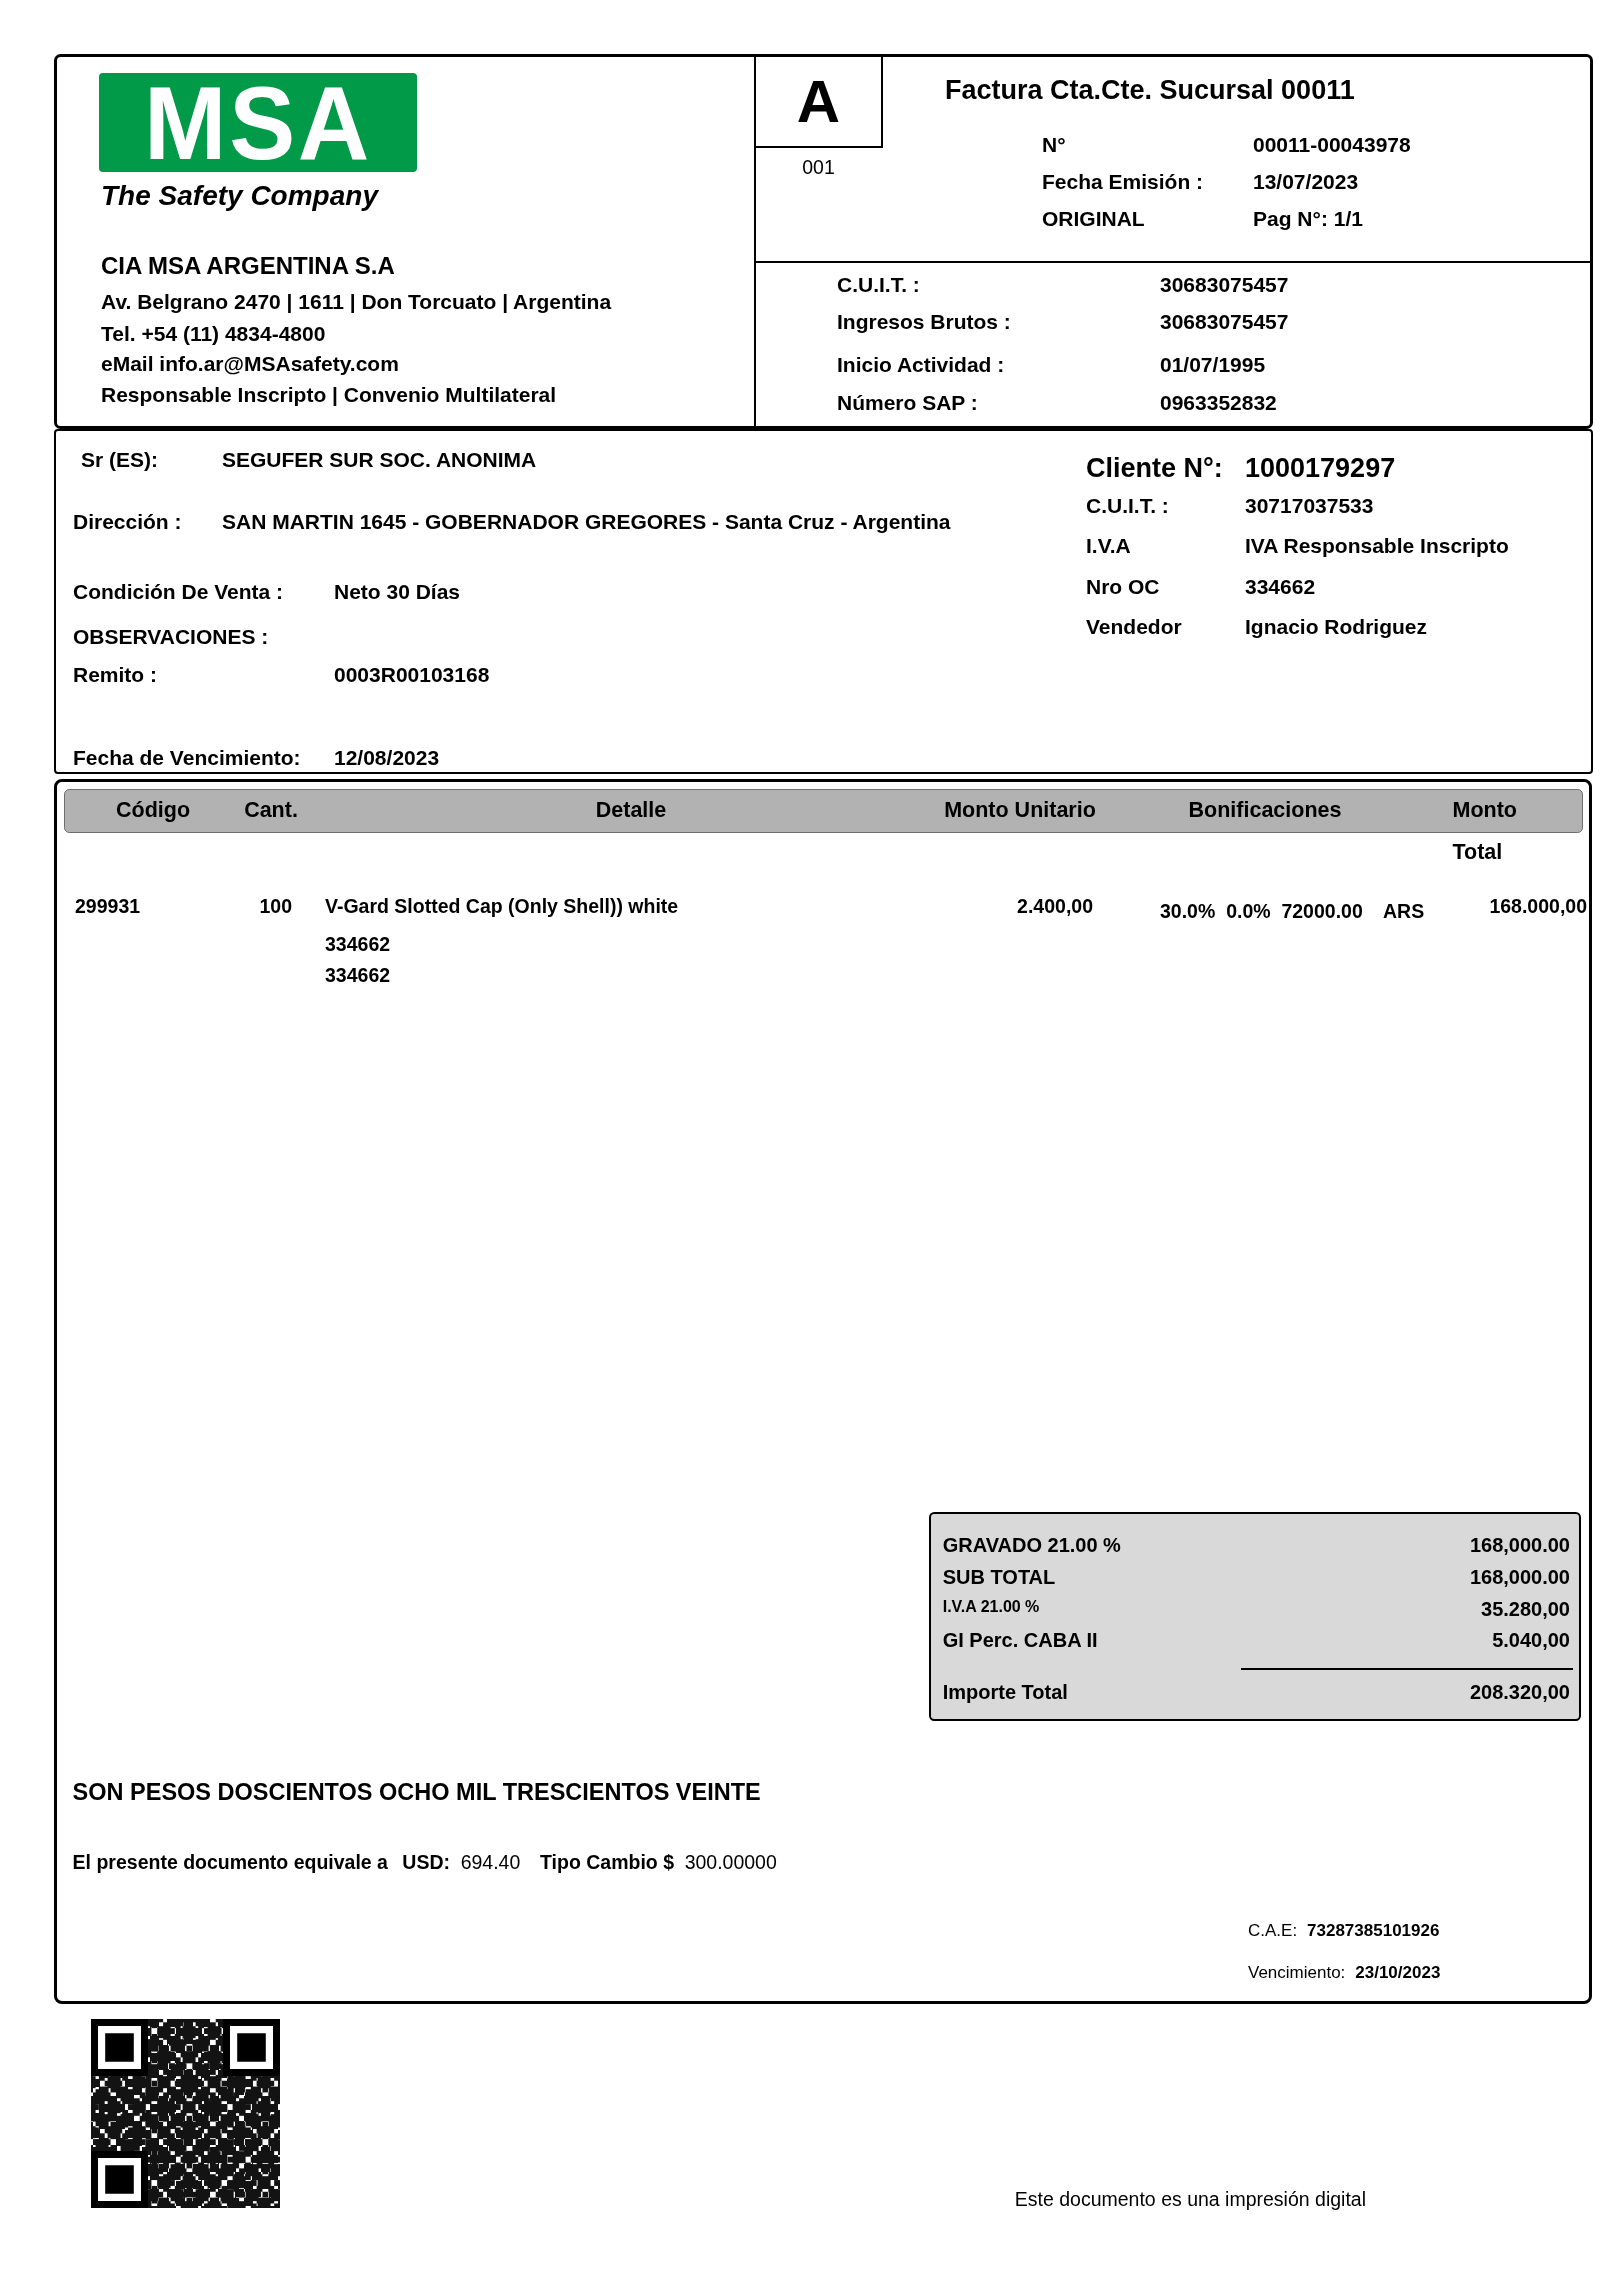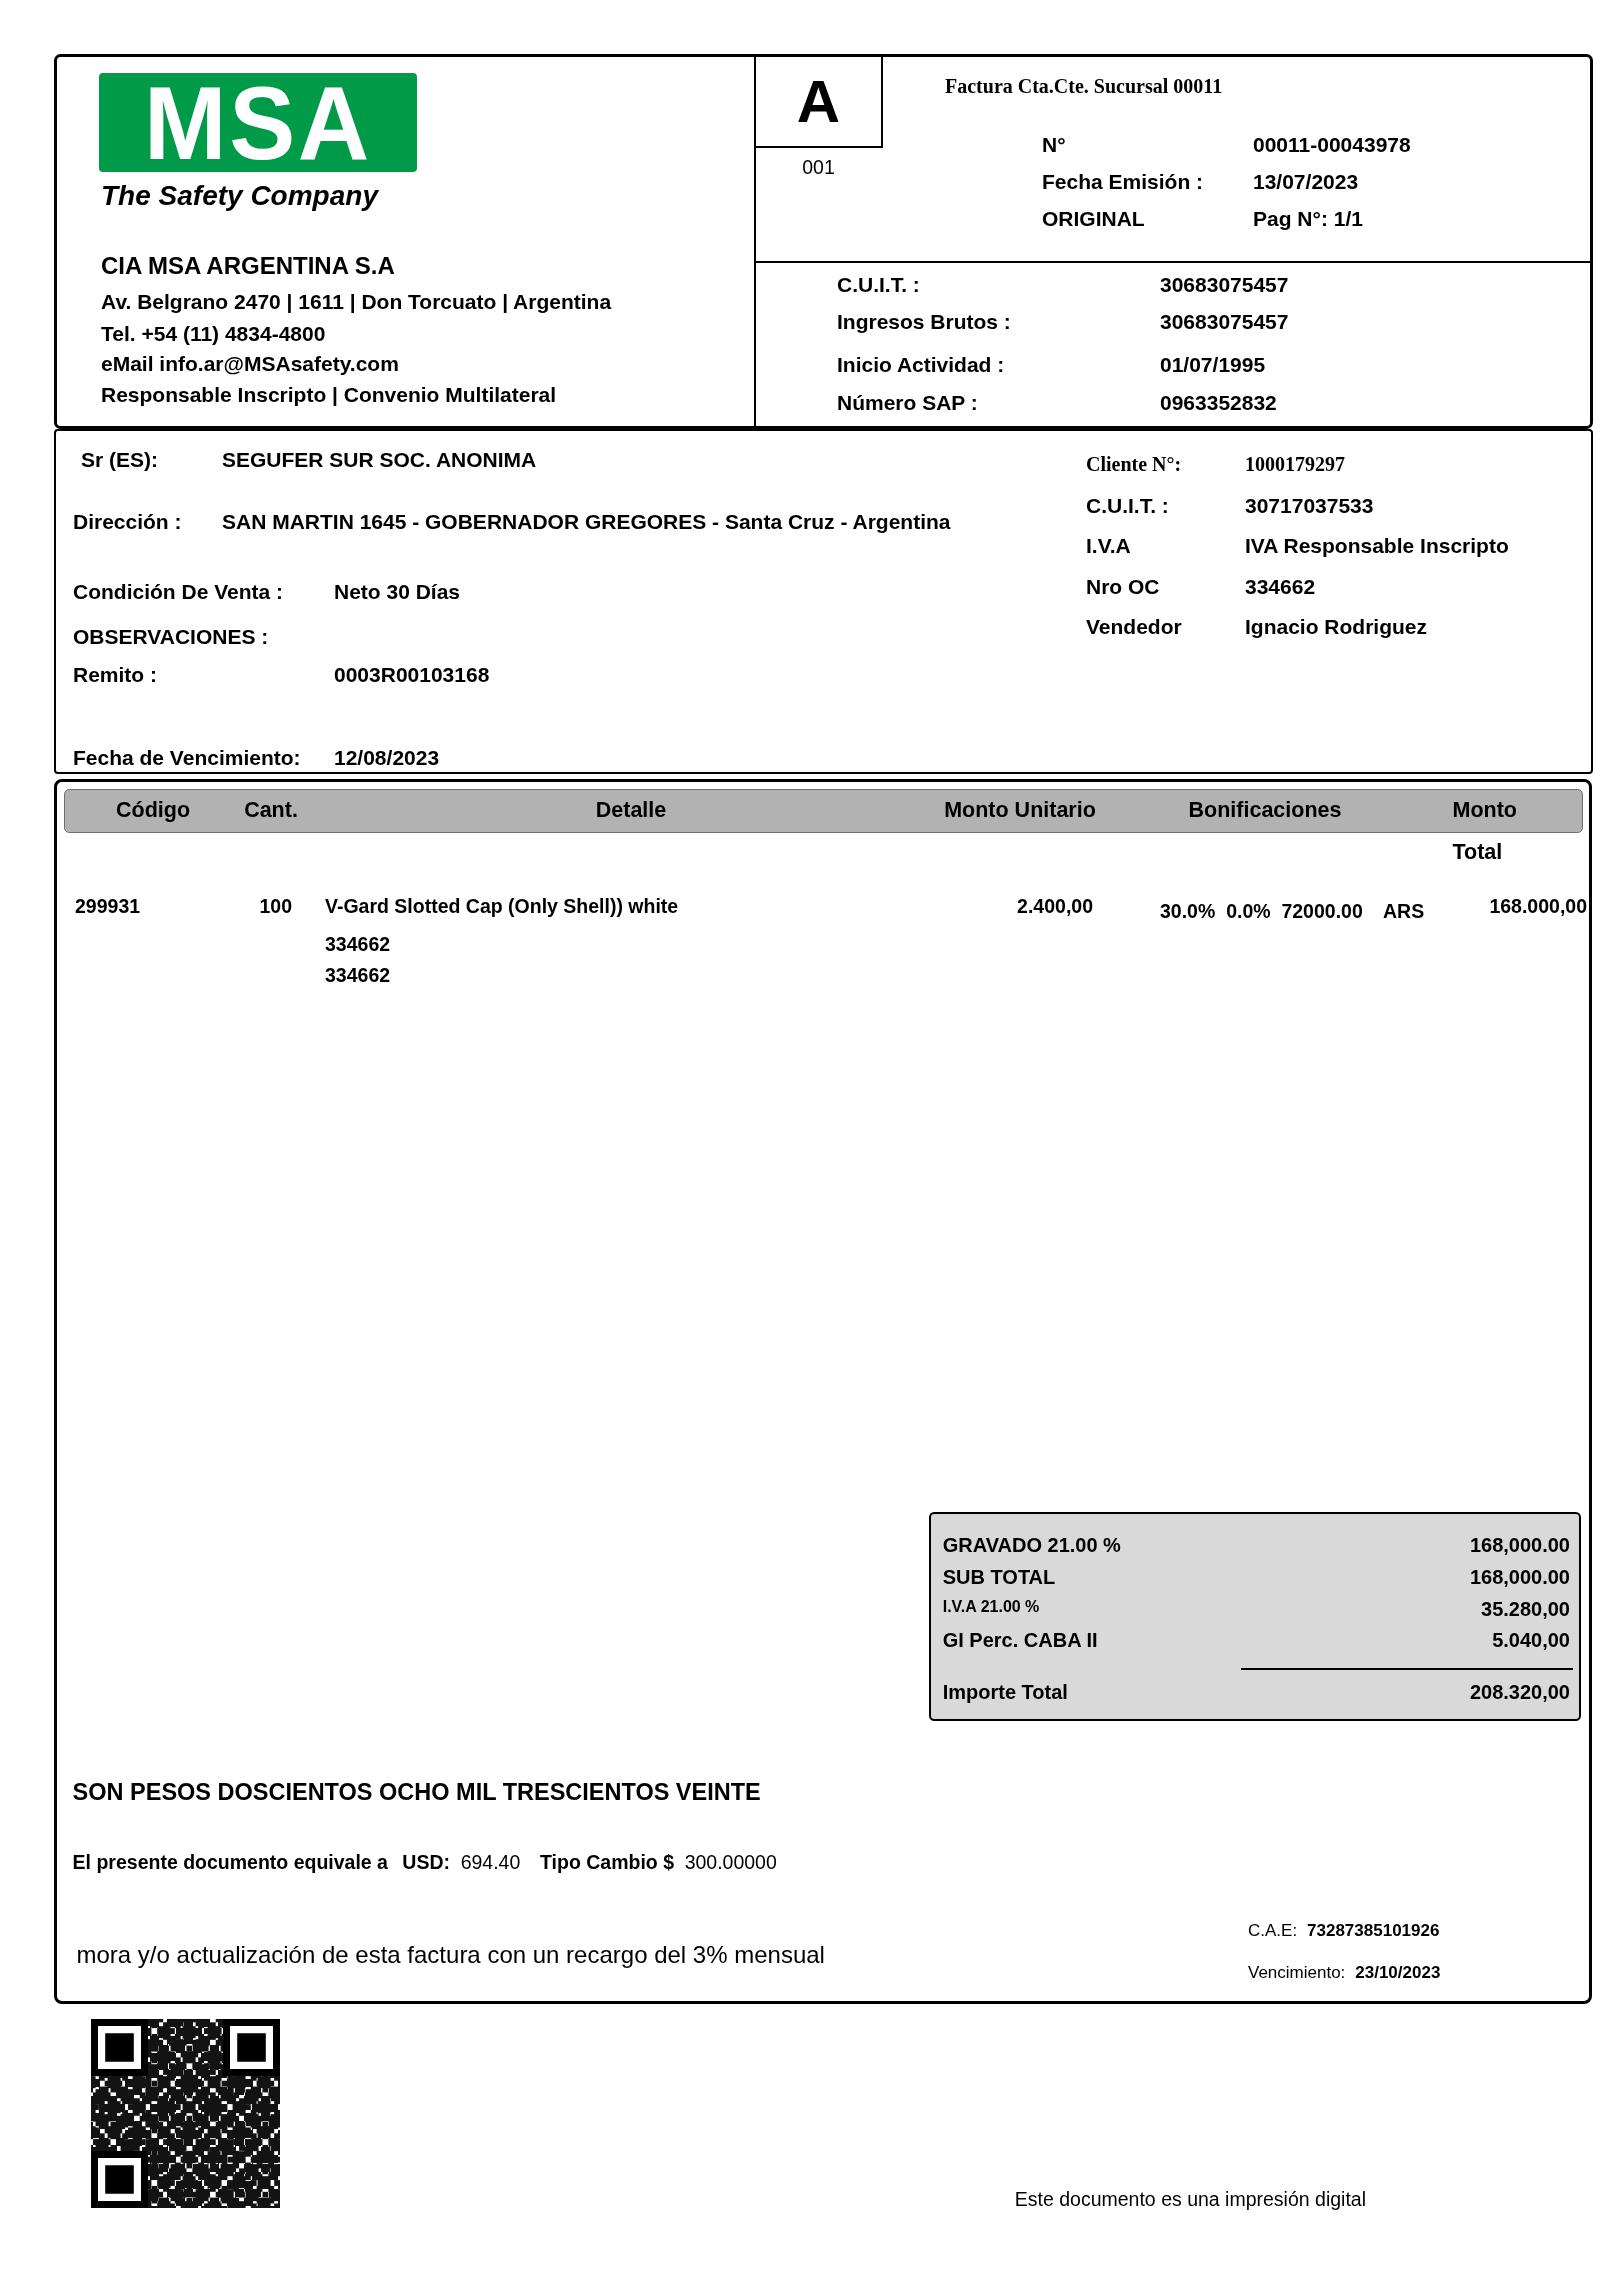--- a/index.html
+++ b/index.html
@@ -8,21 +8,21 @@
     font-family:"Liberation Sans", sans-serif;color:#000;
     -webkit-font-smoothing:antialiased;
   }
   .abs{position:absolute;}
   .box{position:absolute;background:#fff;border:3.3px solid #000;border-radius:6.5px;}
   .b{font-weight:bold;}
   .i{font-style:italic;}
   .t32{font-size:21px;}
   .t30{font-size:19.5px;}
   .t29{font-size:17px;}
-  .t33{font-size:20px;font-family:Liberation Serif, serif;}
+  .t33{font-size:27px;}
   .t36{font-size:23.5px;}
   .t37l{font-size:24px;line-height:33px;}
   .right{text-align:right;}
   .center{text-align:center;}
   .pre{white-space:pre;}
   .logo{
     display:flex;align-items:center;justify-content:center;
     border-radius:3.9px;
   }
   .logo span{
@@ -162,21 +162,20 @@
     <div class="abs t30" style="left:15.6px;top:1069px;">
       <span class="b">El presente documento equivale a</span>
       <span class="b" style="margin-left:9px;">USD:</span>
       <span style="margin-left:5.2px;">694.40</span>
       <span class="b" style="margin-left:14.3px;">Tipo Cambio $</span>
       <span style="margin-left:5.2px;">300.00000</span>
     </div>
 
     <div class="abs t37l" style="left:19.5px;top:1123px;">
       <br>
-      <span>mora y/o actualización de esta factura con un recargo del 3% mensual</span>
     </div>
 
     <div class="abs t29" style="left:1191px;top:1139px;">
       <span>C.A.E:</span>
       <span class="b" style="margin-left:5.2px;">73287385101926</span>
     </div>
     <div class="abs t29" style="left:1191px;top:1181px;">
       <span>Vencimiento:</span>
       <span class="b" style="margin-left:5.2px;">23/10/2023</span>
     </div>

